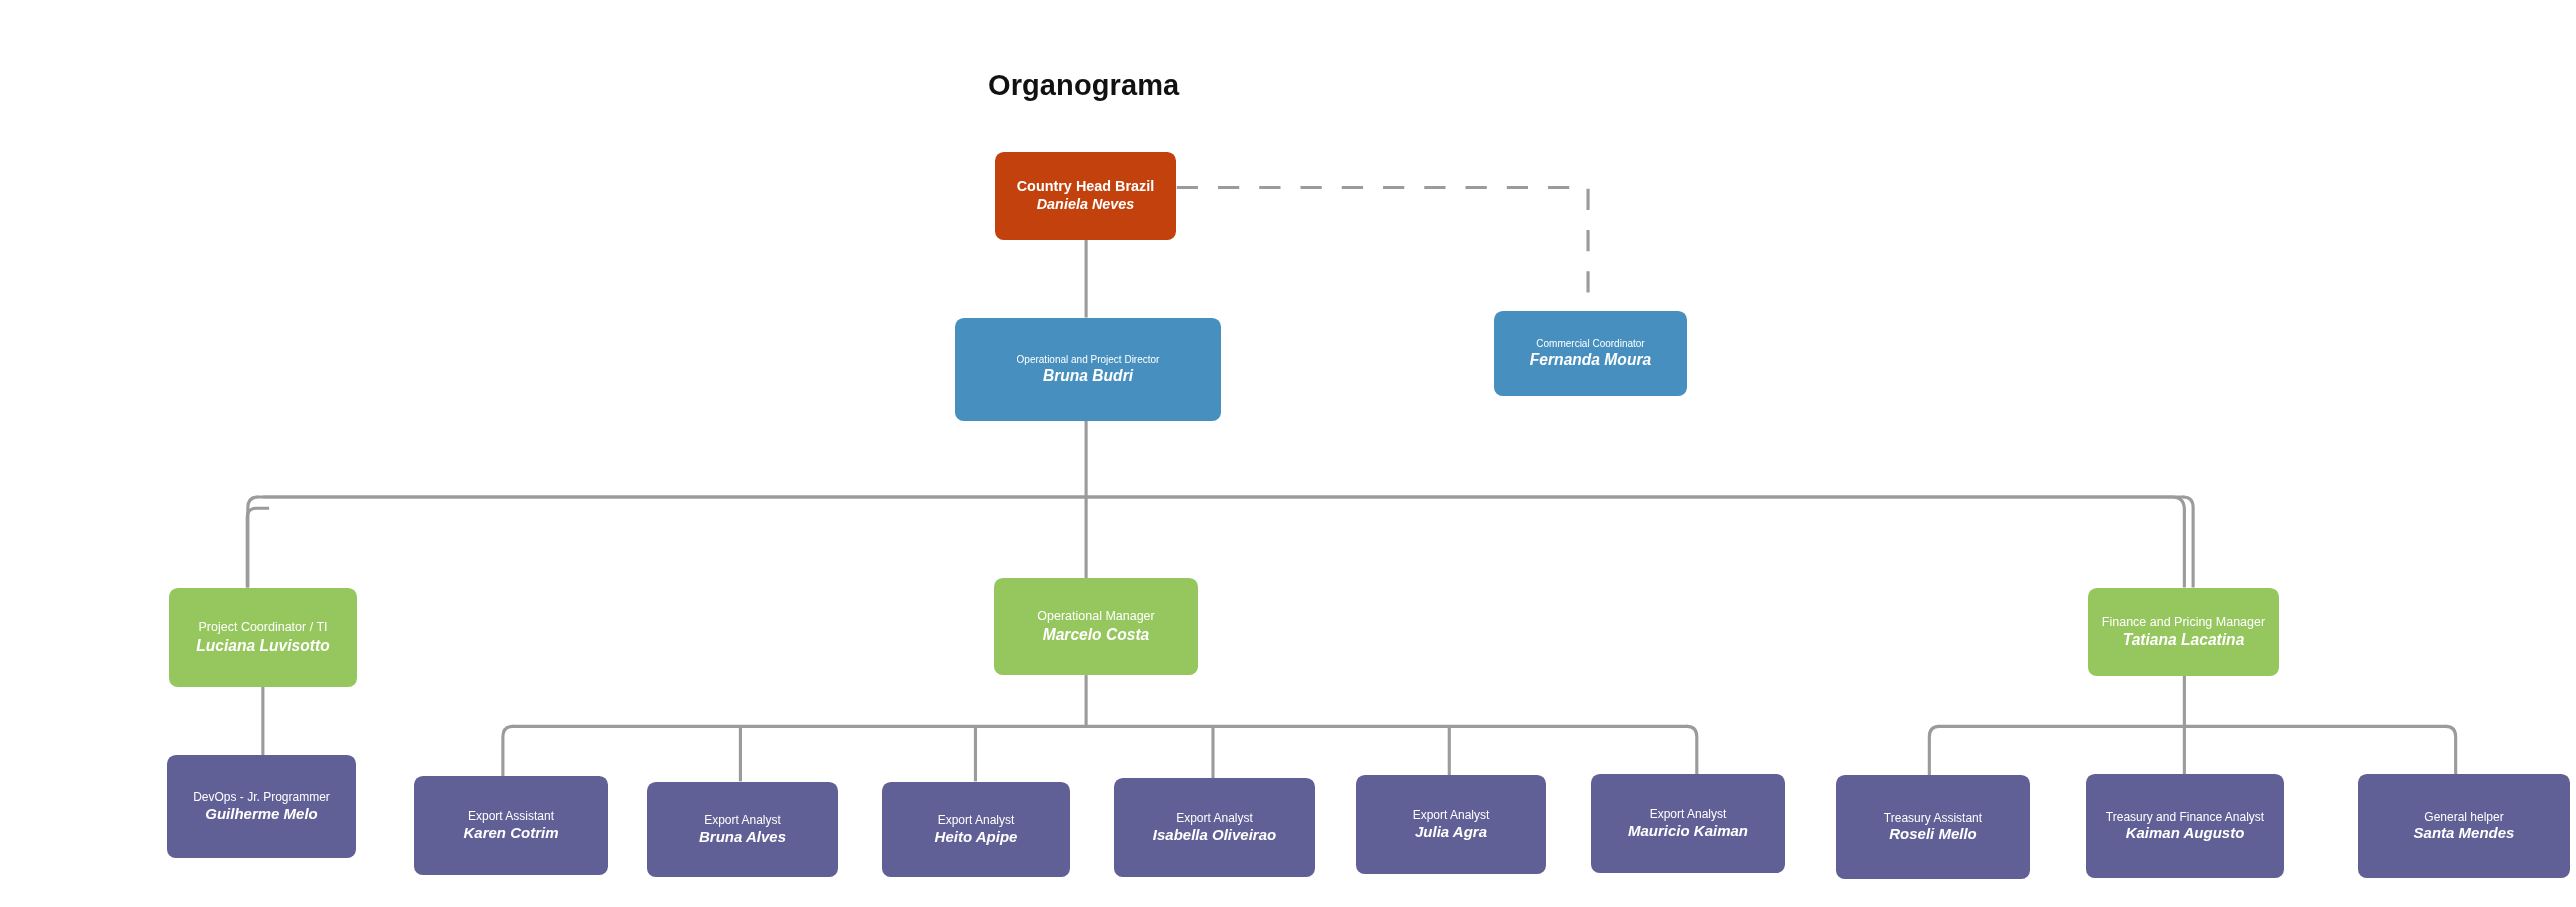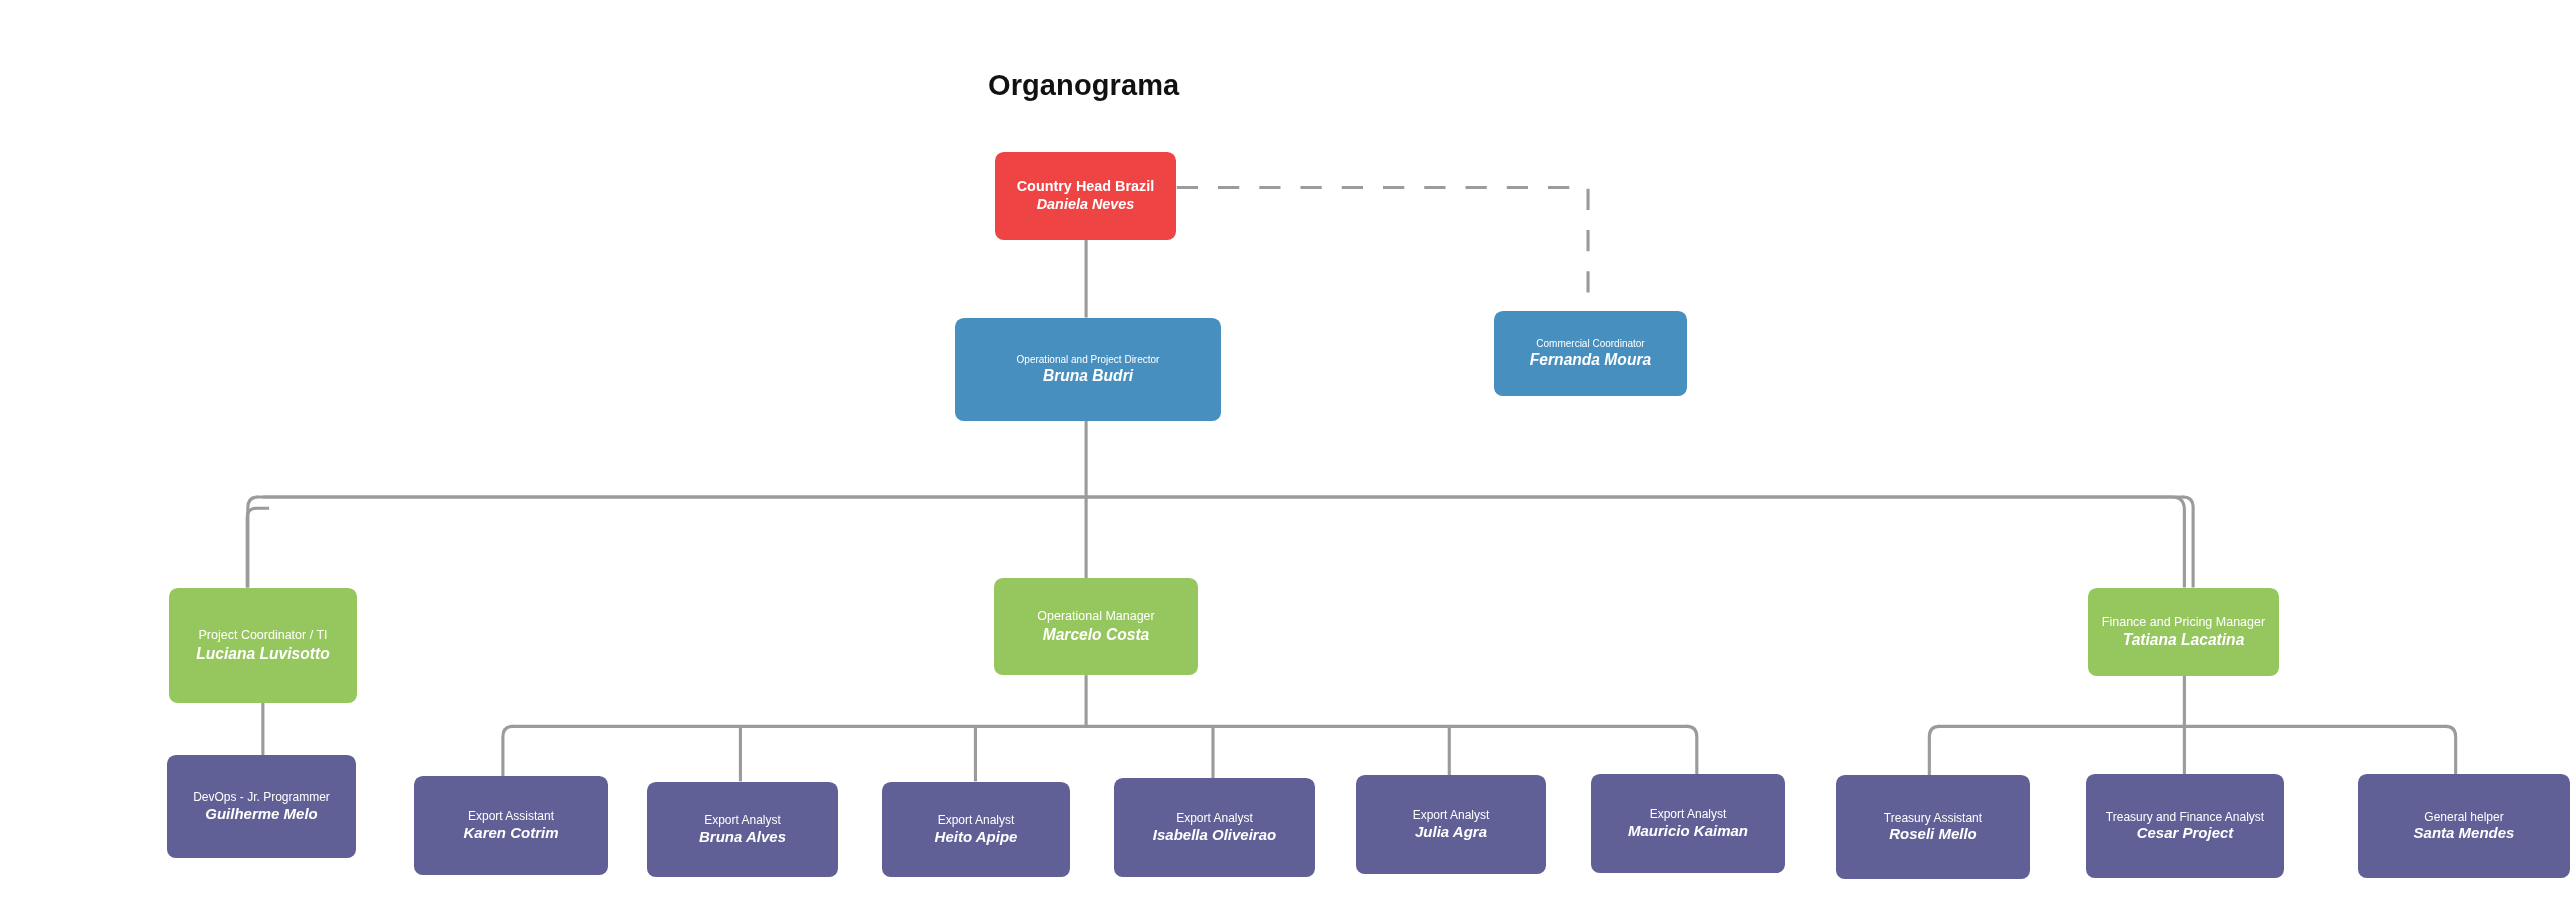--- a/index.html
+++ b/index.html
@@ -55,21 +55,21 @@
     white-space: nowrap;
   }
   .node .person {
     font-weight: bold;
     display: block;
     white-space: nowrap;
     font-style: italic;
   }
   
   .tier-root {
-    background: #ef4444;
+    background: #c2410c;
     justify-content: center;
   }
   .tier-root .role { font-size: 14.4px; font-weight: bold; }
   .tier-root .person { font-size: 14.4px; }
 
   .tier-blue {
     background: #478fbf;
   }
   .tier-blue .role { font-size: 10px; }
   .tier-blue .person { font-size: 15.6px; }
@@ -137,21 +137,21 @@
   <div class="node tier-blue" style="left:955px; top:318px; width:266px; height:103px;">
     <span class="role">Operational and Project Director</span>
     <span class="person">Bruna Budri</span>
   </div>
 
   <div class="node tier-blue" style="left:1494px; top:311px; width:193px; height:85px;">
     <span class="role">Commercial Coordinator</span>
     <span class="person">Fernanda Moura</span>
   </div>
 
-  <div class="node tier-green" style="left:169px; top:588px; width:188px; height:115px;">
+  <div class="node tier-green" style="left:169px; top:588px; width:188px; height:99px;">
     <span class="role">Project Coordinator / TI</span>
     <span class="person">Luciana Luvisotto</span>
   </div>
 
   <div class="node tier-green" style="left:994px; top:578px; width:204px; height:97px;">
     <span class="role">Operational Manager</span>
     <span class="person">Marcelo Costa</span>
   </div>
 
   <div class="node tier-green" style="left:2088px; top:588px; width:191px; height:88px;">
@@ -194,21 +194,21 @@
     <span class="person">Mauricio Kaiman</span>
   </div>
 
   <div class="node tier-purple" style="left:1836px; top:775px; width:194px; height:104px;">
     <span class="role">Treasury Assistant</span>
     <span class="person">Roseli Mello</span>
   </div>
 
   <div class="node tier-purple" style="left:2086px; top:774px; width:198px; height:104px;">
     <span class="role">Treasury and Finance Analyst</span>
-    <span class="person">Cesar Project</span>
+    <span class="person">Kaiman Augusto</span>
   </div>
 
   <div class="node tier-purple" style="left:2358px; top:774px; width:212px; height:104px;">
     <span class="role">General helper</span>
     <span class="person">Santa Mendes</span>
   </div>
 
 </div>
 
 

